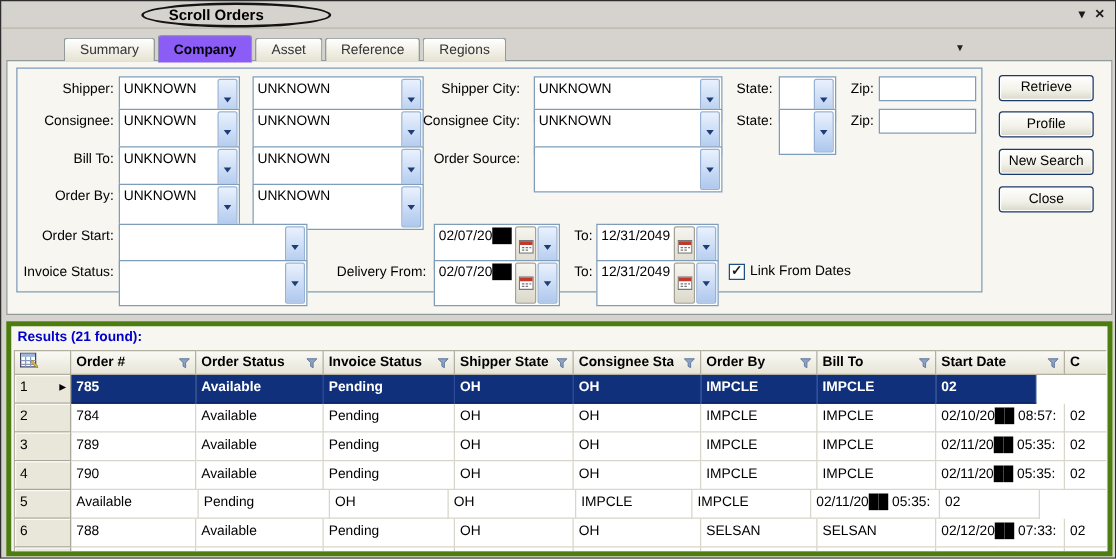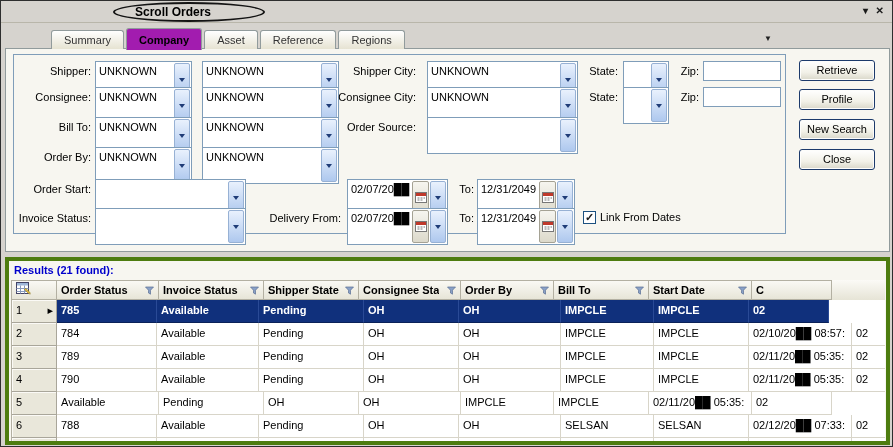--- a/index.html
+++ b/index.html
@@ -16,21 +16,21 @@
              border:2px solid #141414; border-radius:50%; pointer-events:none; }
   .winctl { position:absolute; top:4px; font-size:10px; font-weight:bold; color:#1a1a1a; cursor:default; }
   .winctl.menu { right:24px; }
   .winctl.close { right:8px; }
 
   
   .tabrow { position:absolute; left:8px; top:26px; height:22px; display:flex; align-items:flex-end; z-index:3;padding-left:42px; }
   .tab { height:19px; padding:3px 12px 0 12px; margin-right:2px; white-space:nowrap;
          background:linear-gradient(#ffffff,#e6e3d2); border:1px solid #919b9c; border-bottom:none;
          border-radius:3px 3px 0 0; color:#333; }
-  .tab.active { height:22px; margin-bottom:-1px; padding-top:5px; background:#a21caf; font-weight:bold; color:#000; }
+  .tab.active { height:22px; margin-bottom:-1px; padding-top:5px; background:#8b5cf6; font-weight:bold; color:#000; }
   .tab-overflow { position:absolute; left:763px; top:33px; font-size:8px; color:#222; z-index:3; }
 
   
   .content-panel { position:absolute; left:4px; top:47px; width:885px; height:204px;
                    background:#f7f6f0; border:1px solid #919b9c; z-index:2; }
   .form-box { position:absolute; left:7px; top:5px; width:773px; height:180px; border:1px solid #7f9db9; }
   .flabel { position:absolute; height:20px; line-height:20px; text-align:right; white-space:nowrap; }
   .combo, .datefield { position:absolute; height:37px; background:#fff; border:1px solid #7f9db9; display:flex; }
   .combo-text, .date-text { flex:1; line-height:18px; padding-left:3px; overflow:hidden; white-space:nowrap; }
   .combo-btn { width:16px; margin:1px; border:1px solid #97b1d4; border-radius:2px; flex:none;
@@ -278,20 +278,28 @@
         <div class="hcell w0">
           <span>
             <svg width="15" height="14" viewBox="0 0 15 14">
                 <rect x="0.5" y="0.5" width="12" height="11" fill="#fff" stroke="#446"></rect>
                 <rect x="1" y="1" width="11" height="2.5" fill="#9db6d9"></rect>
                 <path d="M0.5 6.5 h12 M0.5 9.5 h12 M4.5 3.5 v8 M8.5 3.5 v8" stroke="#8899bb" stroke-width="1"></path>
                 <path d="M8.5 7.5 l4 4 l1.8 0.6 l-0.6 -1.8 l-4 -4 z" fill="#e2b93b" stroke="#8a7a30" stroke-width="0.6"></path>
               </svg>
           </span>
         </div>
+        <div class="hcell w1">
+          <span class="lbl">Order #</span>
+          <span class="funnel">
+              <svg width="9" height="9" viewBox="0 0 9 9">
+                <path d="M0.5 1 h8 l-3 3.2 v4 l-2 -1.2 v-2.8 z" fill="#8aa2c8" stroke="#5a6f94" stroke-width="0.7"></path>
+              </svg>
+            </span>
+        </div>
         <div class="hcell w2">
           <span class="lbl">Order Status</span>
           <span class="funnel">
               <svg width="9" height="9" viewBox="0 0 9 9">
                 <path d="M0.5 1 h8 l-3 3.2 v4 l-2 -1.2 v-2.8 z" fill="#8aa2c8" stroke="#5a6f94" stroke-width="0.7"></path>
               </svg>
             </span>
         </div>
         <div class="hcell w3">
           <span class="lbl">Invoice Status</span>

